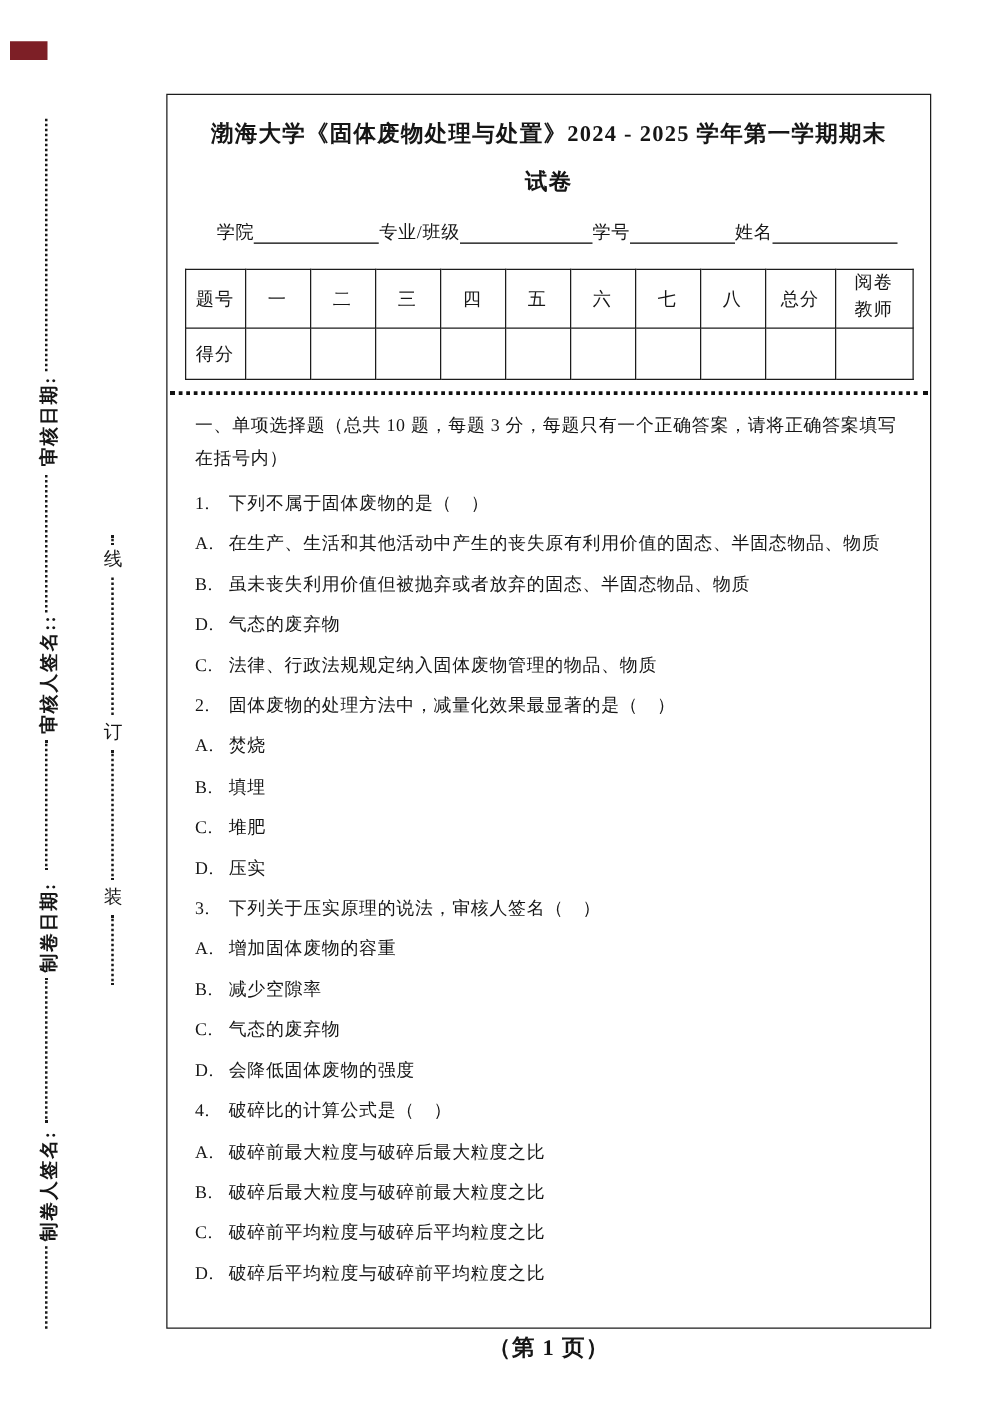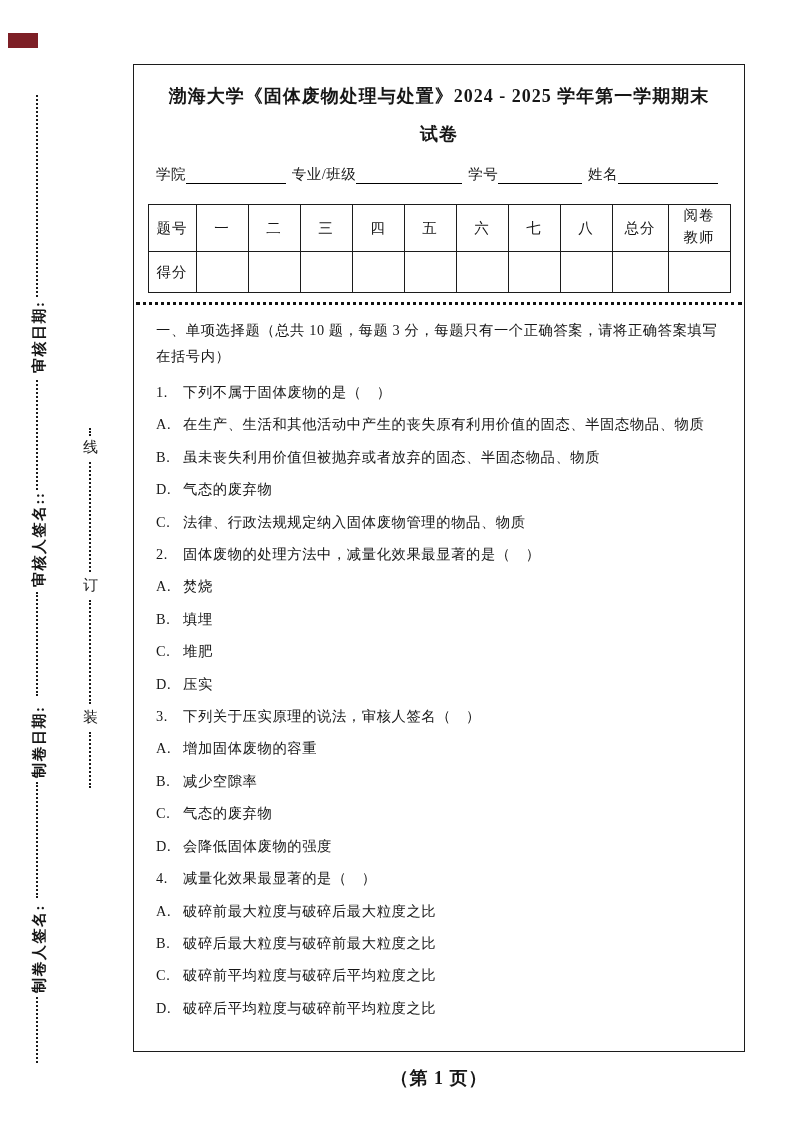--- a/index.html
+++ b/index.html
@@ -14,27 +14,27 @@
   .corner-mark { position:absolute; left:8px; top:33px; width:30px; height:15px; background:#7d1f26; }
 
   .vdots { position:absolute; width:0; border-left:2.5px dotted #1a1a1a; }
   .v-label {
     position:absolute; transform:rotate(-90deg); transform-origin:0 0;
     white-space:nowrap; font-weight:bold; font-size:15px; letter-spacing:1.5px;
   }
   .bind-char { position:absolute; left:83px; font-size:15px; letter-spacing:0; }
 
   .main-box {
-    position:absolute; left:133px; top:64px; width:612px; height:988px;
+    position:absolute; left:133px; top:75px; width:612px; height:988px;
     border:1.5px solid #1c1c1c; background:#fff;
   }
 
   .title { margin-top:12px; text-align:center; font-weight:bold; font-size:18px; letter-spacing:1px; line-height:38px; }
 
-  .form-row { display:flex; justify-content:space-between; align-items:flex-end; margin:12px 26px 0 22px; font-size:14.5px; }
+  .form-row { display:flex; justify-content:flex-end; align-items:flex-end; margin:12px 26px 0 34px; font-size:14.5px; }
   .field { display:flex; align-items:flex-end; }
   .field .flabel { letter-spacing:0.5px; }
   .underline { display:inline-block; border-bottom:1.3px solid #000; height:19px; }
   .u1 { width:100px; } .u2 { width:106px; } .u3 { width:84px; } .u4 { width:100px; }
 
   table.score { border-collapse:collapse; margin:20px auto 0; table-layout:fixed; width:582px; }
   table.score td { border:1.4px solid #1c1c1c; text-align:center; font-size:14.5px; letter-spacing:1px; vertical-align:middle; }
   tr.r1 td { height:47px; }
   tr.r2 td { height:41px; }
   td.grader { font-size:13.5px; line-height:1.5; letter-spacing:0;font-family:Liberation Mono, monospace; }
@@ -169,21 +169,21 @@
 
       <div>
         <div class="line"><span class="lbl">3.</span><span>下列关于压实原理的说法，审核人签名（　）</span></div>
         <div class="line"><span class="lbl">A.</span><span>增加固体废物的容重</span></div>
         <div class="line"><span class="lbl">B.</span><span>减少空隙率</span></div>
         <div class="line"><span class="lbl">C.</span><span>气态的废弃物</span></div>
         <div class="line"><span class="lbl">D.</span><span>会降低固体废物的强度</span></div>
       </div>
 
       <div>
-        <div class="line"><span class="lbl">4.</span><span>减量化效果最显著的是（　）</span></div>
+        <div class="line"><span class="lbl">4.</span><span>破碎比的计算公式是（　）</span></div>
         <div class="line"><span class="lbl">A.</span><span>破碎前最大粒度与破碎后最大粒度之比</span></div>
         <div class="line"><span class="lbl">B.</span><span>破碎后最大粒度与破碎前最大粒度之比</span></div>
         <div class="line"><span class="lbl">C.</span><span>破碎前平均粒度与破碎后平均粒度之比</span></div>
         <div class="line"><span class="lbl">D.</span><span>破碎后平均粒度与破碎前平均粒度之比</span></div>
       </div>
 
     </div>
   </div>
 
   <div class="footer">（第 1 页）</div>

